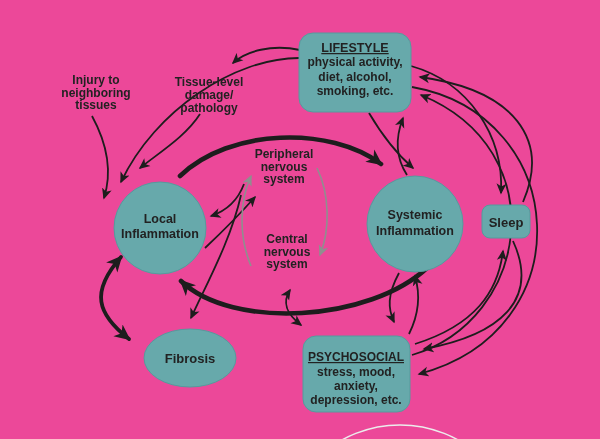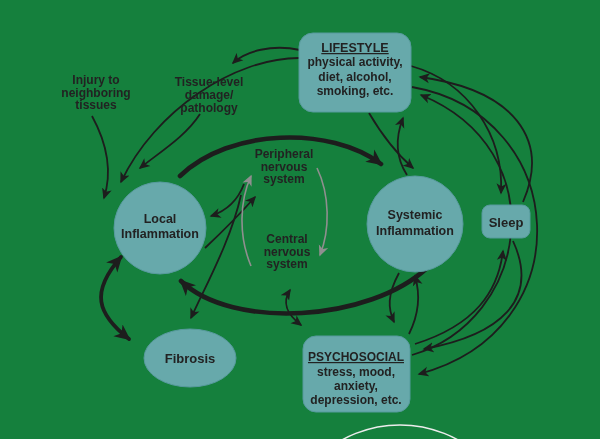--- a/index.html
+++ b/index.html
@@ -1,16 +1,16 @@
 <!DOCTYPE html>
 <html><head>
 <meta charset="utf-8">
 <style>
   html,body{margin:0;padding:0;background:#ffffff;}
-  .stage{position:relative;width:600px;height:439px;background:#15803d;overflow:hidden;}
+  .stage{position:relative;width:600px;height:439px;background:#ec4899;overflow:hidden;}
   svg{display:block;}
   svg text{
     font-family:"Liberation Sans", sans-serif;
     font-weight:700;
     fill:#222222;
     text-anchor:middle;
   }
   .t13{font-size:13px;}
   .t125{font-size:12.5px;}
   .t12{font-size:12px;}

